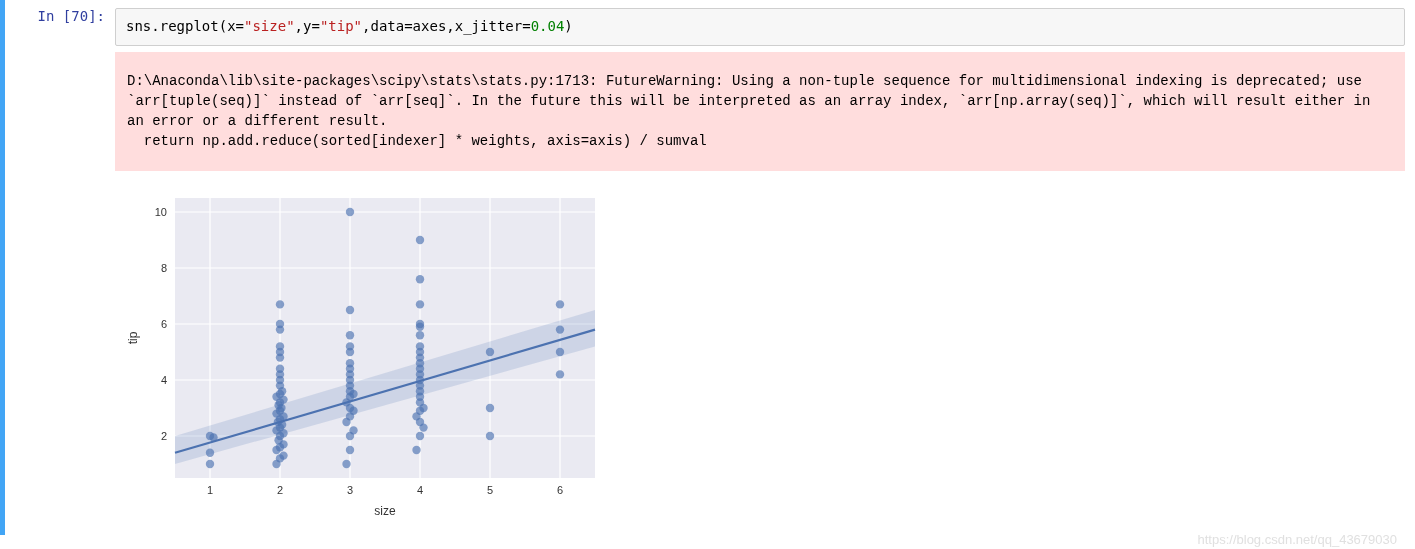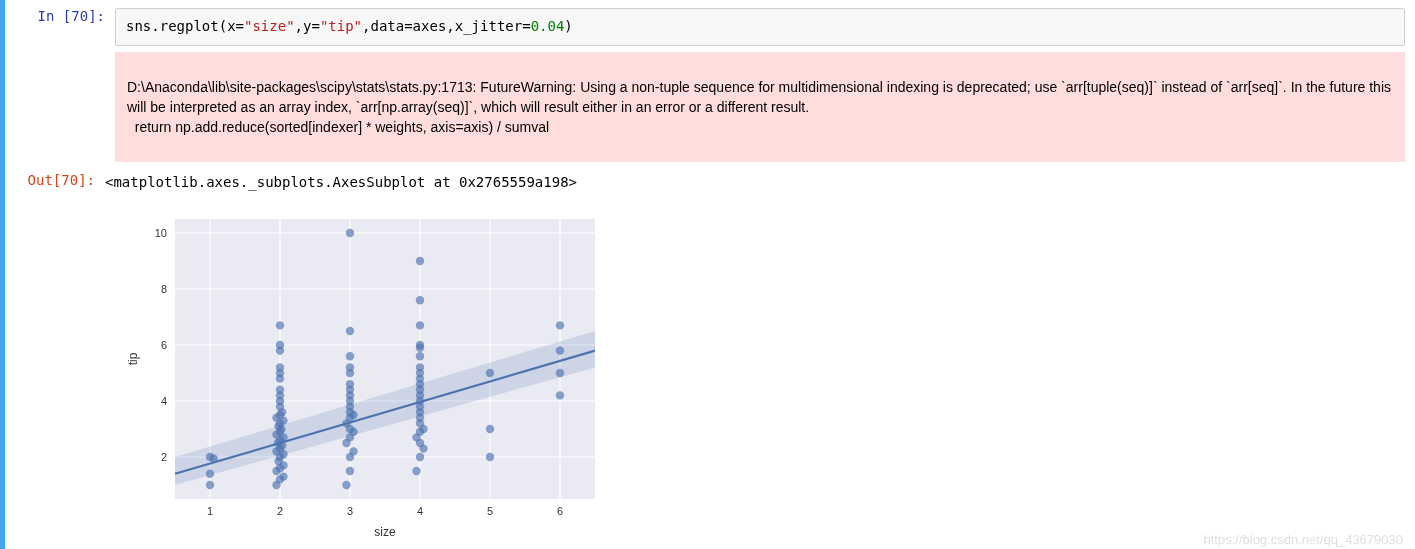--- a/index.html
+++ b/index.html
@@ -39,23 +39,23 @@
     font-family: monospace;
     white-space: pre;
     overflow-x: auto;
     line-height: 1.4;
   }
   .code-plain { color: #000; }
   .code-str { color: #ba2121; }
   .code-num { color: #008000; }
   .warning-box {
     background: #fdd;
-    padding: 25px 12px;
+    padding: 19px 12px;
     margin-top: 6px;
-    font-family: Liberation Sans, sans-serif;
+    font-family: Liberation Mono, monospace;
     white-space: pre-wrap;
     word-break: break-word;
     color: #000;
     line-height: 1.45;
   }
   .output-row {
     display: flex;
     margin-top: 10px;
   }
   .plain-out {
@@ -69,47 +69,41 @@
   }
   .plot-box {
     width: 500px;
     height: 340px;
     position: relative;
   }
   .plot-box svg { display: block; }
   .watermark {
     position: absolute;
     bottom: 2px;
-    right: 12px;
+    right: 18px;
     color: #e0e0e0;
     font-size: 13px;
     font-family: sans-serif;
     pointer-events: none;
   }
 </style>
 </head>
 <body>
 
 <div class="cell">
   <div class="prompt-col">
     <span class="in-prompt">In  [</span><span class="in-prompt prompt-num">70</span><span class="in-prompt">]:</span>
   </div>
   <div class="content-col">
 
     <div class="input-area"><span class="code-plain">sns.regplot(x=</span><span class="code-str">"size"</span><span class="code-plain">,y=</span><span class="code-str">"tip"</span><span class="code-plain">,data=axes,x_jitter=</span><span class="code-num">0.04</span><span class="code-plain">)</span></div>
 
     <div class="warning-box">D:\Anaconda\lib\site-packages\scipy\stats\stats.py:1713: FutureWarning: Using a non-tuple sequence for multidimensional indexing is deprecated; use `arr[tuple(seq)]` instead of `arr[seq]`. In the future this will be interpreted as an array index, `arr[np.array(seq)]`, which will result either in an error or a different result.
   return np.add.reduce(sorted[indexer] * weights, axis=axis) / sumval</div>
 
-    <div class="output-row">
-      <div class="prompt-col" style="margin-left:-110px;">
-        <span class="out-prompt">Out[</span><span class="out-prompt prompt-num">70</span><span class="out-prompt">]:</span>
-      </div>
-      <div class="plain-out">&lt;matplotlib.axes._subplots.AxesSubplot at 0x2765559a198&gt;</div>
-    </div>
 
     <div class="plot-row">
       <div class="plot-box">
         <svg id="chart-svg" width="500" height="340">
             <rect x="60" y="15" width="420" height="280" fill="#eaeaf2"></rect>
             <line x1="95" y1="15" x2="95" y2="295" stroke="#ffffff" stroke-width="1.2"></line>
             <line x1="165" y1="15" x2="165" y2="295" stroke="#ffffff" stroke-width="1.2"></line>
             <line x1="235" y1="15" x2="235" y2="295" stroke="#ffffff" stroke-width="1.2"></line>
             <line x1="305" y1="15" x2="305" y2="295" stroke="#ffffff" stroke-width="1.2"></line>
             <line x1="375" y1="15" x2="375" y2="295" stroke="#ffffff" stroke-width="1.2"></line>

